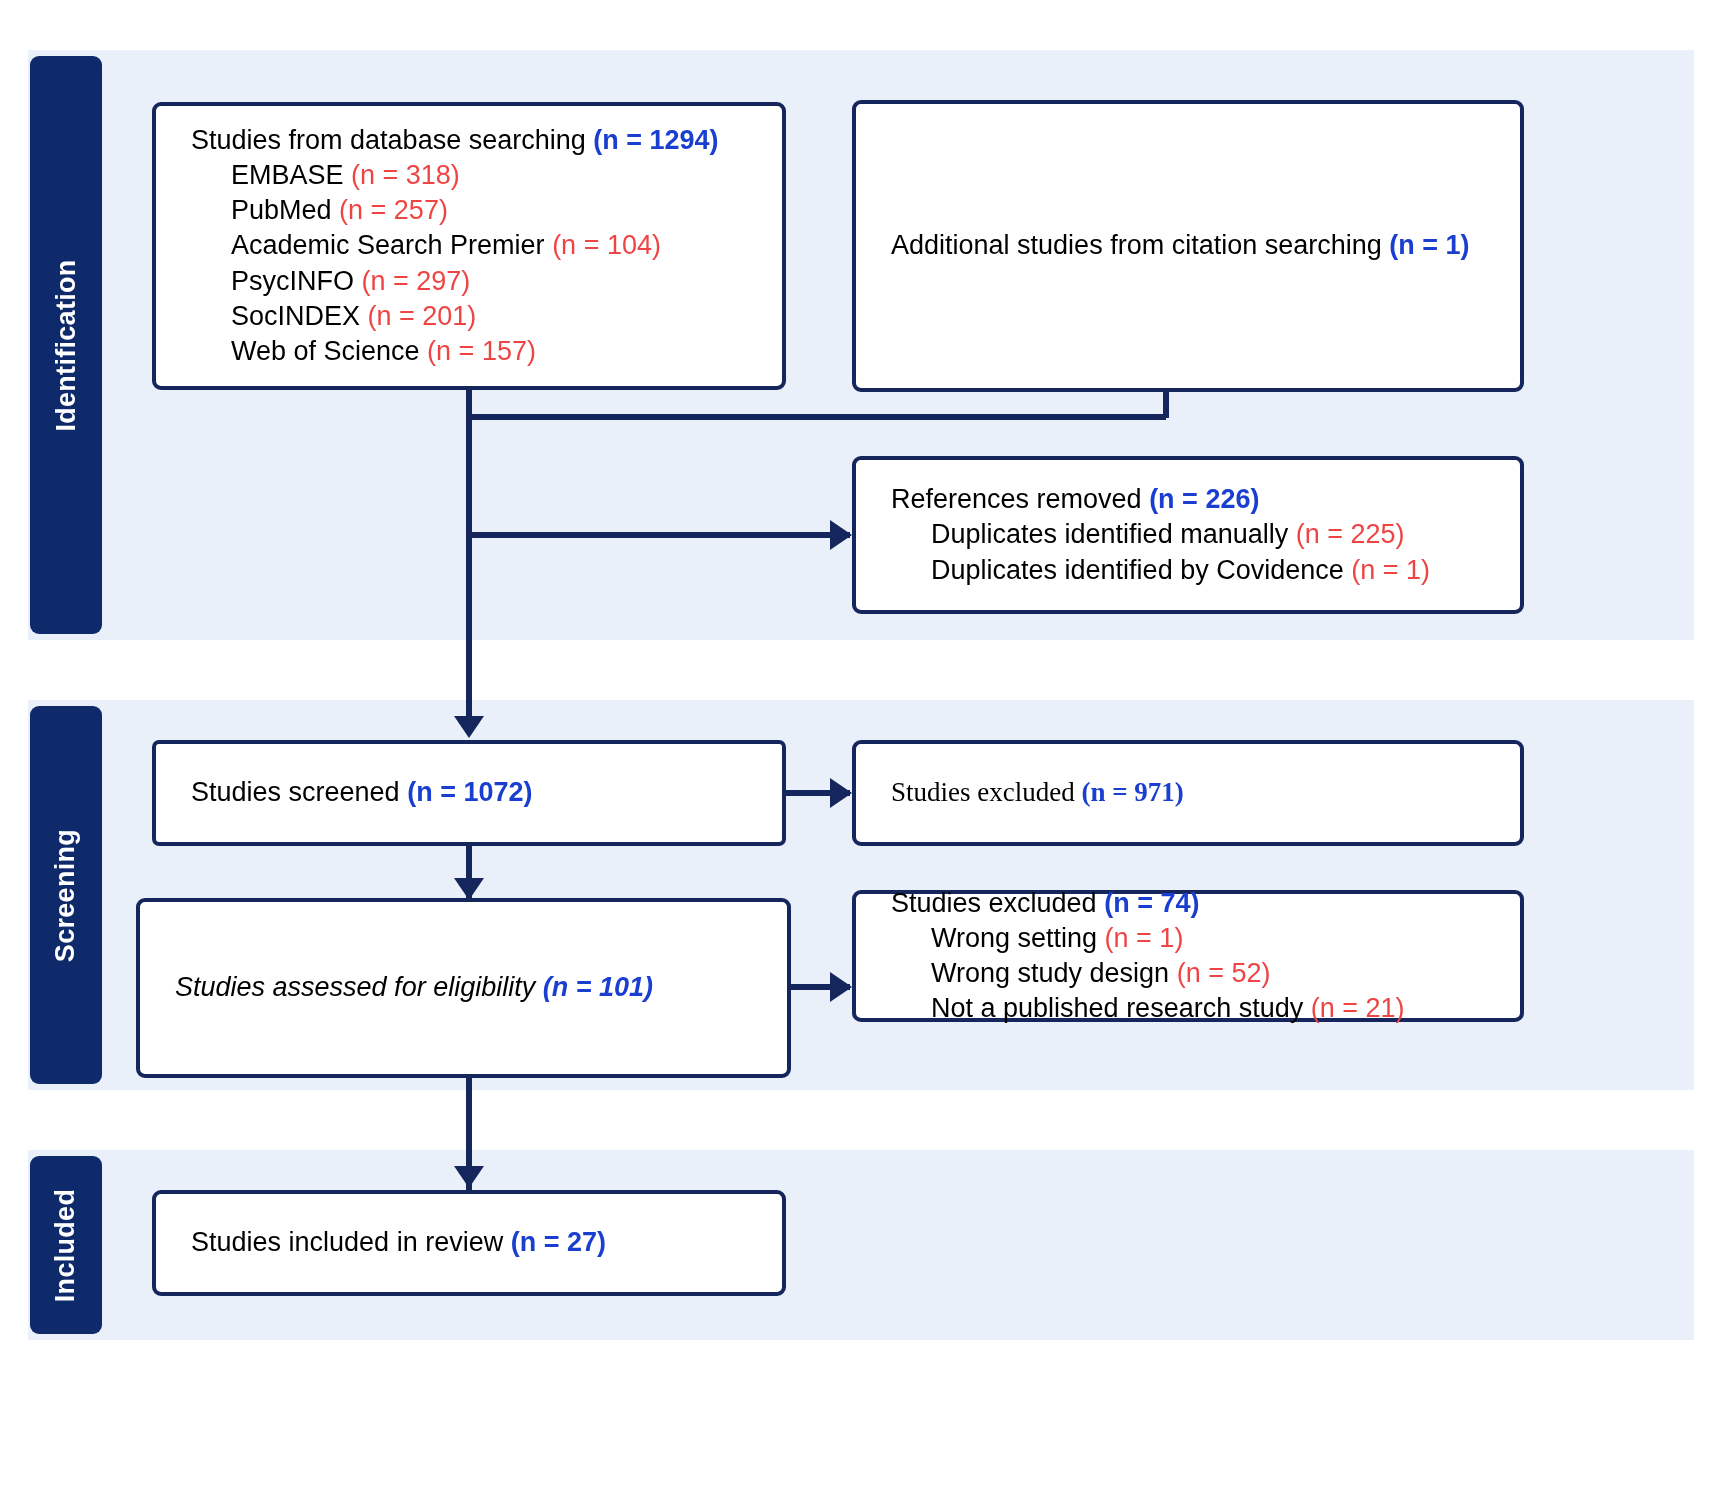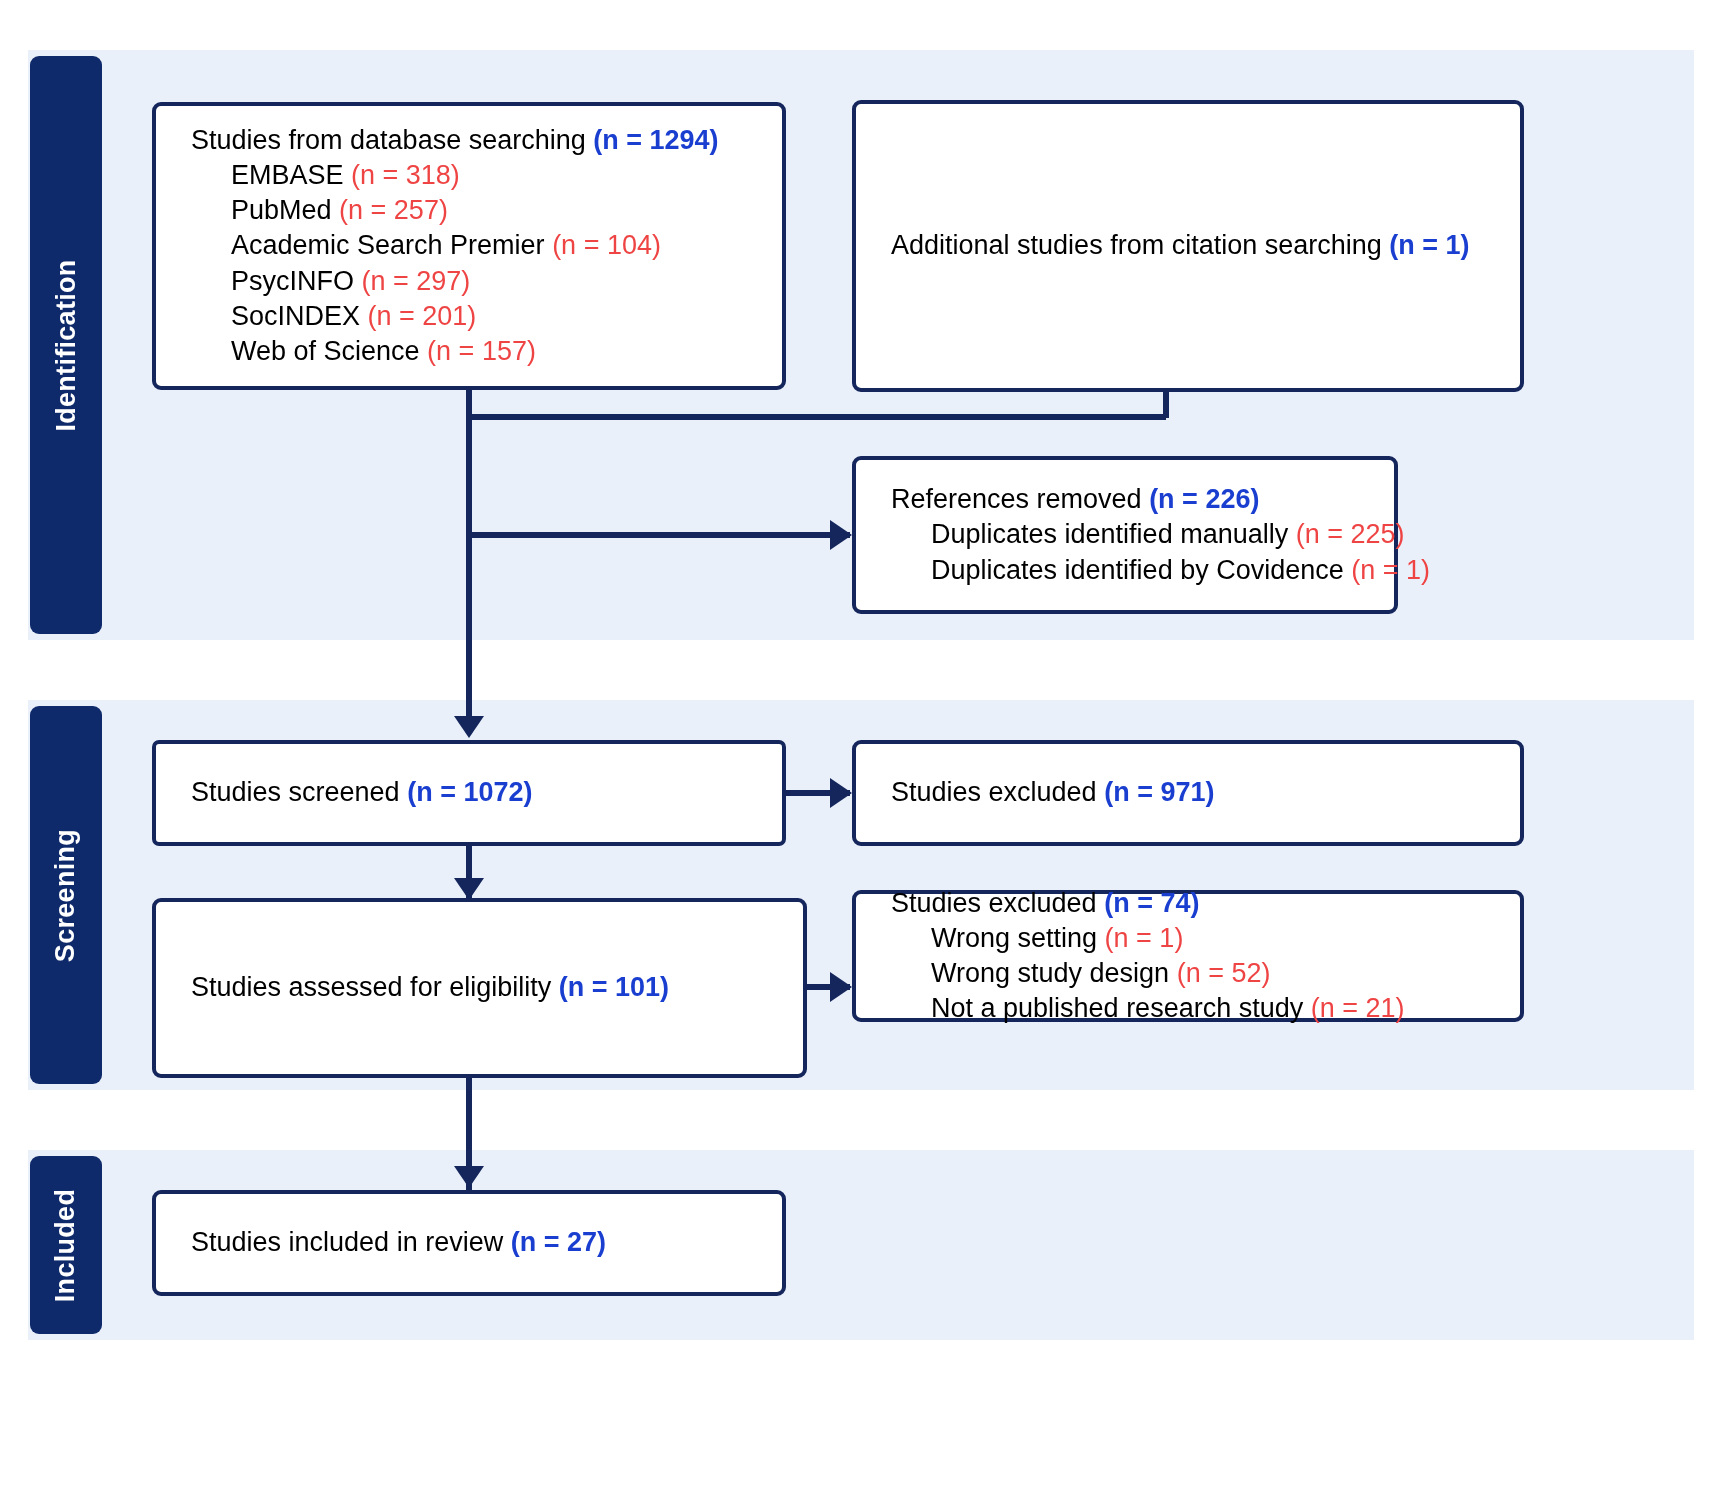--- a/index.html
+++ b/index.html
@@ -78,30 +78,30 @@
     font-weight: bold;
   }
   .n-light {
     color: #ef4444;
     font-weight: normal;
   }
   
   .serif .line,
   .serif .line .n-strong,
   .serif .line .n-light {
-    font-family: Liberation Sans, sans-serif;
+    font-family: Liberation Serif, serif;
   }
 
   
   #box-database   { left: 152px;  top: 102px;  width: 634px;  height: 288px; }
   #box-citation   { left: 852px;  top: 100px;  width: 672px;  height: 292px; }
-  #box-removed    { left: 852px;  top: 456px;  width: 546px;  height: 158px; }
+  #box-removed    { left: 852px;  top: 456px;  width: 672px;  height: 158px; }
   #box-screened   { left: 152px;  top: 740px;  width: 634px;  height: 106px; border-radius: 7px; }
   #box-excl971    { left: 852px;  top: 740px;  width: 672px;  height: 106px; }
-  #box-eligible   { left: 152px;  top: 898px;  width: 655px;  height: 180px; }
+  #box-eligible   { left: 136px;  top: 898px;  width: 655px;  height: 180px; font-style: italic; }
   #box-excl74     { left: 852px;  top: 890px;  width: 672px;  height: 132px; }
   #box-included   { left: 152px;  top: 1190px; width: 634px;  height: 106px; }
 
   
   #box-screened .box-inner,
   #box-excl971 .box-inner,
   #box-eligible .box-inner,
   #box-included .box-inner { display: block; }
 
   

